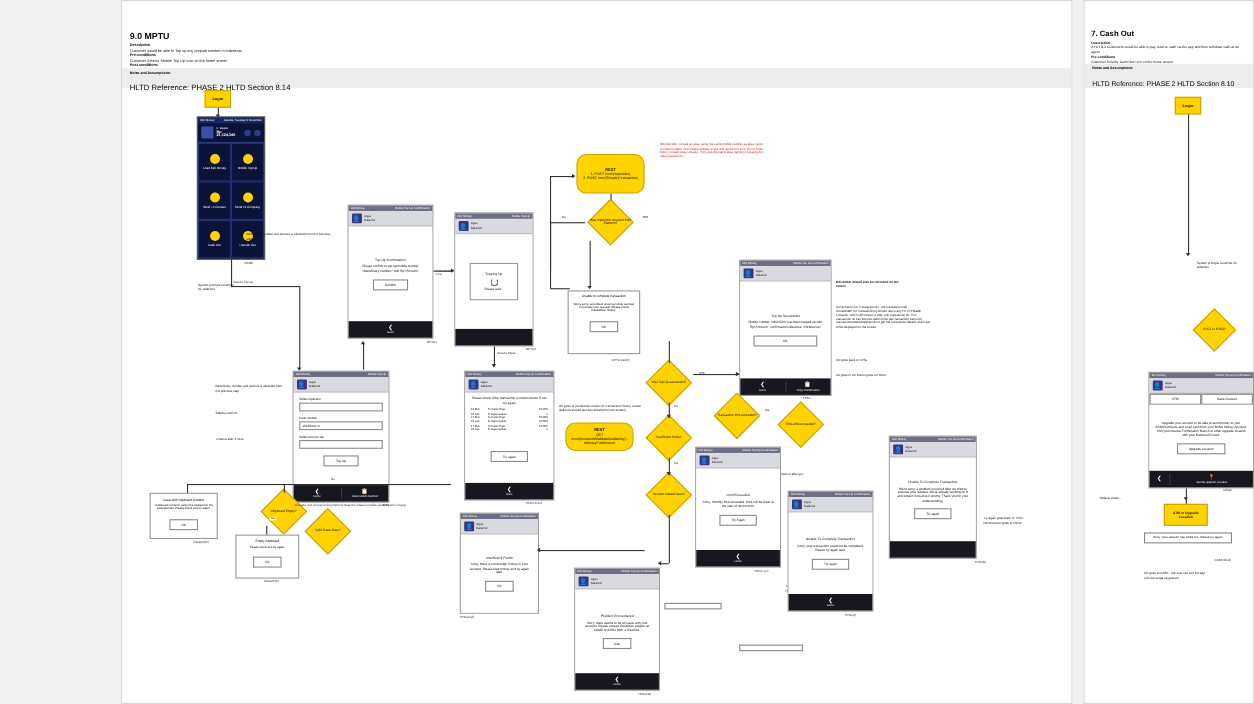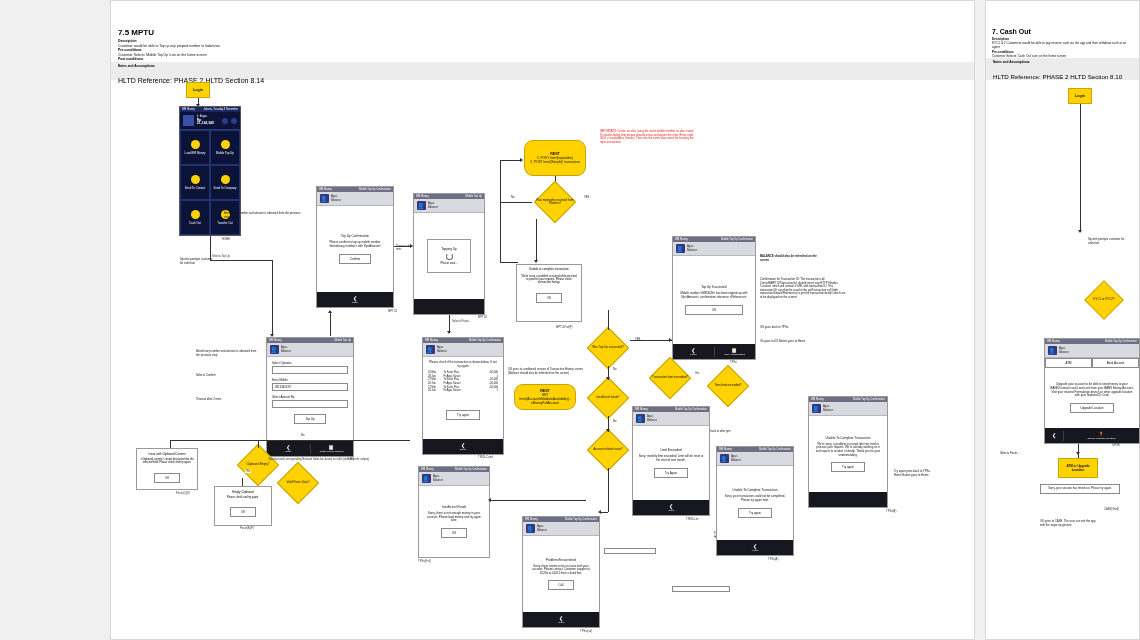--- a/index.html
+++ b/index.html
@@ -173,21 +173,21 @@
 <body>
 
 <div class="canvas">
 
   <div class="gutter l"></div>
   <div class="gutter m"></div>
 
   <div class="page main"></div>
 
   <div class="hdr hdr-main">
-    <div class="ttl">7.5 MPTU</div>
+    <div class="ttl">9.0 MPTU</div>
     <div style="margin-top:2px">
       <div class="lbl">Description</div>
       <div class="txt">Customer would be able to Top up any prepaid number in Indonesia</div>
       <div class="lbl">Pre-conditions</div>
       <div class="txt">Customer Selects 'Mobile Top Up' icon on the home screen</div>
       <div class="lbl">Post conditions</div>
     </div>
   </div>
 
   <div class="notebar-row nb-main">

